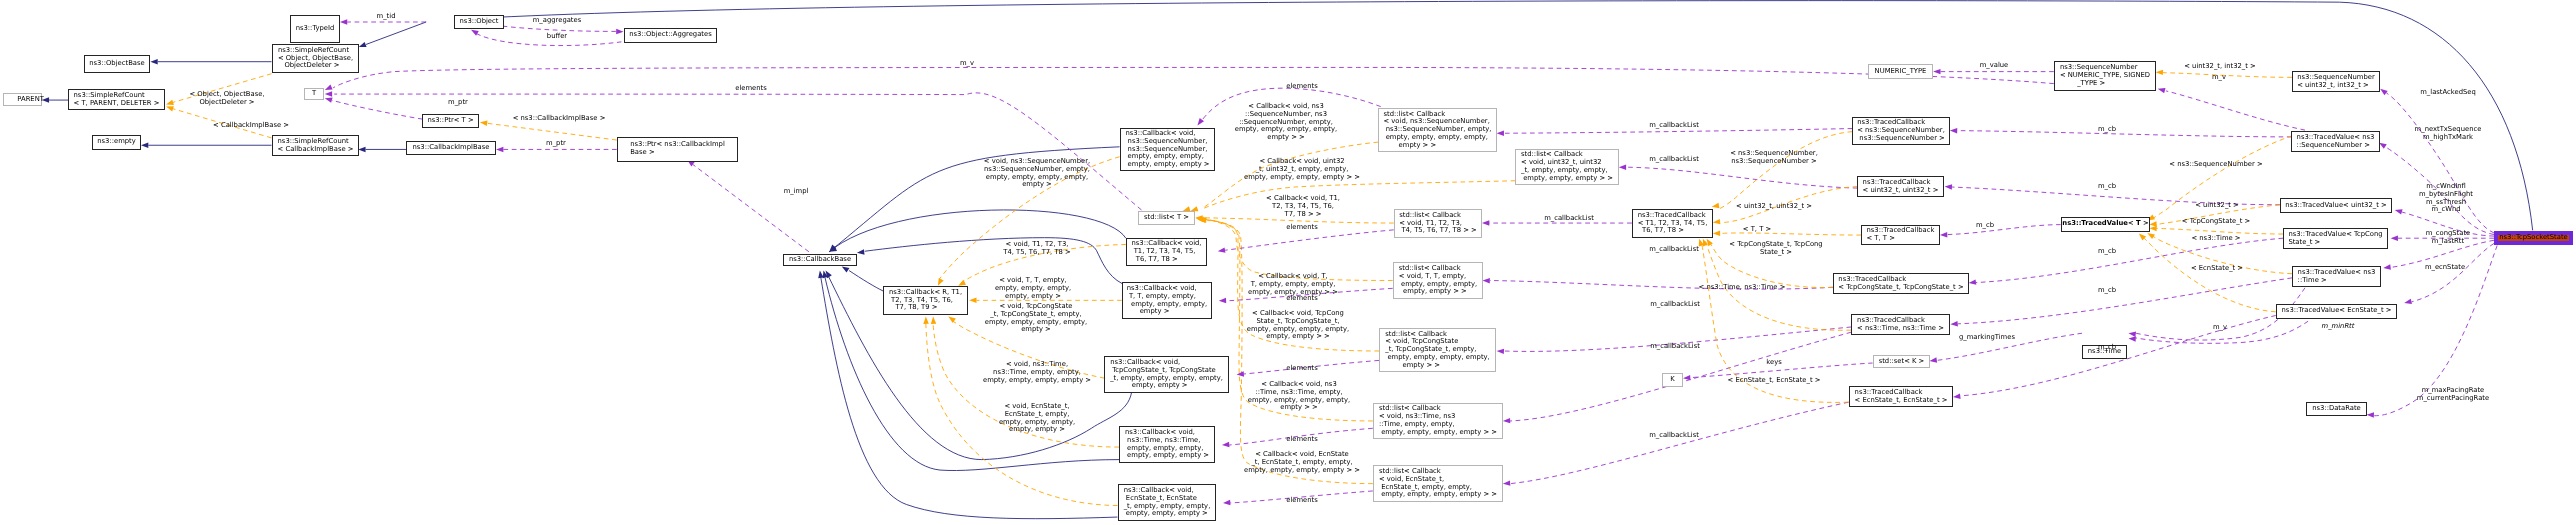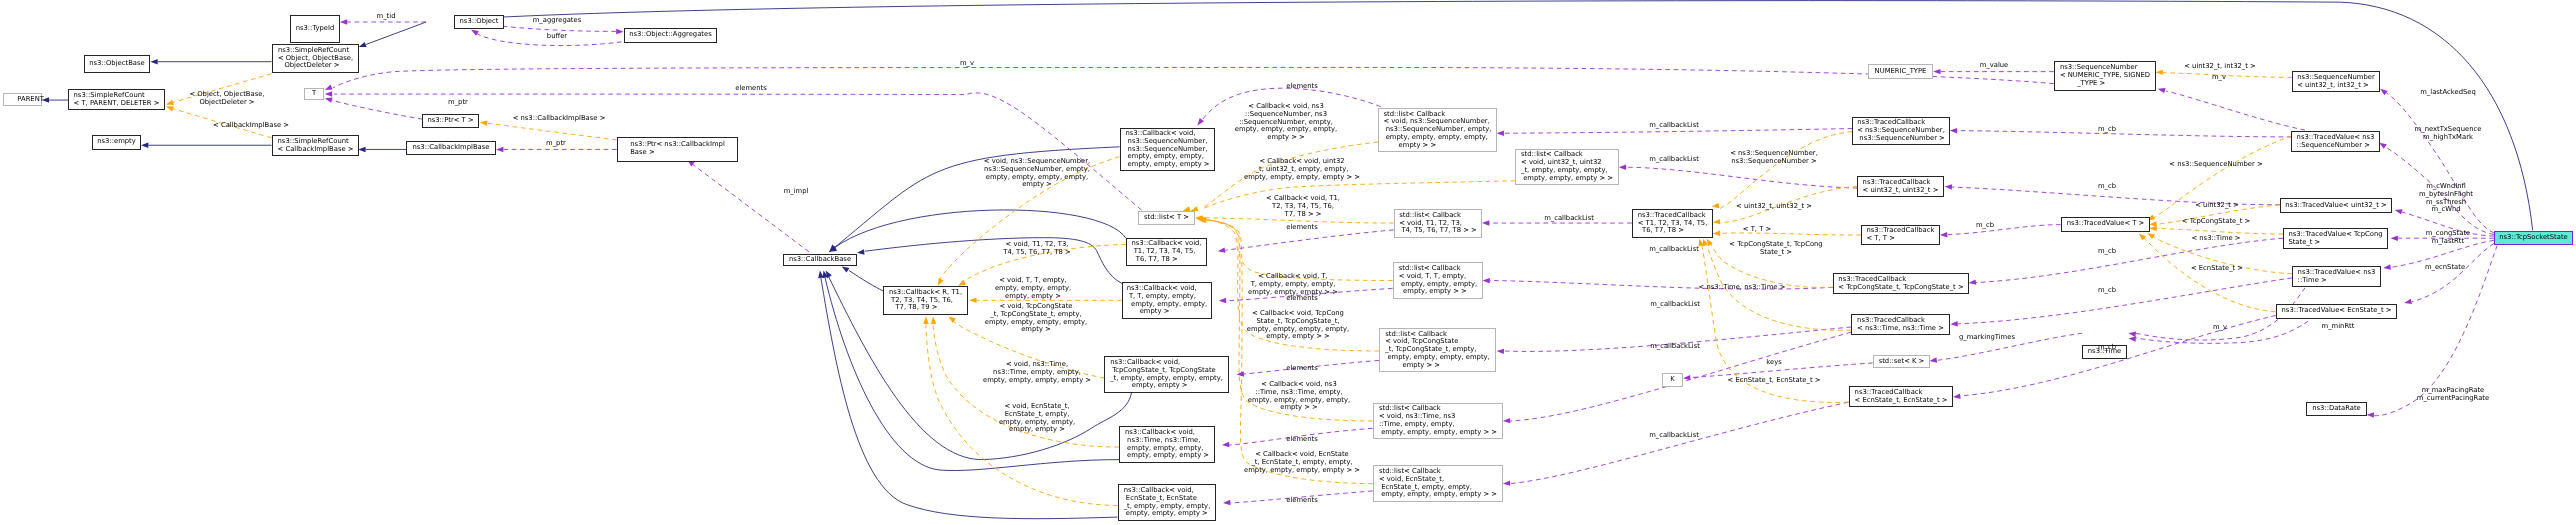--- a/index.html
+++ b/index.html
@@ -9,21 +9,21 @@
        -webkit-font-smoothing:antialiased;text-rendering:geometricPrecision;
        -moz-osx-font-smoothing:grayscale;}
   #canvas{position:relative;width:2576px;height:526px;background:#fff;}
   svg#edges{position:absolute;left:0;top:0;width:2576px;height:526px;overflow:visible;}
   .node{position:absolute;box-sizing:border-box;background:#ffffff;will-change:opacity;
         border:1px solid #252525;display:flex;align-items:center;
         justify-content:center;text-align:left;color:#000;
         font-size:6.8px;line-height:7.8px;white-space:pre;letter-spacing:0;}
   .node span{will-change:opacity;}
   .node.thin{border:0.5px solid #b5b5b5;}
-  .node.hl{background:#5eead4;border:1px solid #6d28d9;}
+  .node.hl{background:#c2410c;border:4px solid #6d28d9;}
   .elabel{position:absolute;color:#000;font-size:6.8px;line-height:7.8px;
           white-space:pre;text-align:center;transform:translate(-50%,-50%);}
   .elabel > span{will-change:opacity;display:block;}
 </style>
 </head>
 <body>
 
 <div id="canvas">
   <svg id="edges" viewBox="0 0 4933 1007" xmlns="http://www.w3.org/2000/svg">
       <g>
@@ -441,21 +441,21 @@
 &lt; TcpCongState_t, TcpCongState_t &gt;</span></div>
     <div class="node" style="left: 1851px; top: 314px; width: 99px; height: 21px;"><span>ns3::TracedCallback
 &lt; ns3::Time, ns3::Time &gt;</span></div>
     <div class="node thin" style="left: 1873px; top: 355px; width: 57px; height: 13px;"><span>std::set&lt; K &gt;</span></div>
     <div class="node" style="left: 1849px; top: 386px; width: 104px; height: 21px;"><span>ns3::TracedCallback
 &lt; EcnState_t, EcnState_t &gt;</span></div>
     <div class="node thin" style="left: 1868px; top: 64px; width: 65px; height: 15px;"><span>NUMERIC_TYPE</span></div>
     <div class="node" style="left: 2054px; top: 61px; width: 102px; height: 30px;"><span>ns3::SequenceNumber
 &lt; NUMERIC_TYPE, SIGNED
         _TYPE &gt;</span></div>
-    <div class="node" style="left: 2061px; top: 217px; width: 89px; height: 14.6px;"><span>ns3::TracedValue&lt; T &gt;</span></div>
+    <div class="node" style="left: 2061px; top: 217px; width: 89px; height: 14.6px; font-weight: bold;"><span>ns3::TracedValue&lt; T &gt;</span></div>
     <div class="node" style="left: 2082px; top: 326px; width: 45px; height: 14px; margin-top: 19px;"><span>ns3::Time</span></div>
     <div class="node" style="left: 2292px; top: 71px; width: 88px; height: 21.4px;"><span>ns3::SequenceNumber
 &lt; uint32_t, int32_t &gt;</span></div>
     <div class="node" style="left: 2291px; top: 131px; width: 89px; height: 21px;"><span>ns3::TracedValue&lt; ns3
 ::SequenceNumber &gt;</span></div>
     <div class="node" style="left: 2280px; top: 198px; width: 112px; height: 15px;"><span>ns3::TracedValue&lt; uint32_t &gt;</span></div>
     <div class="node" style="left: 2283px; top: 228px; width: 105px; height: 21px;"><span>ns3::TracedValue&lt; TcpCong
 State_t &gt;</span></div>
     <div class="node" style="left: 2292px; top: 266px; width: 89px; height: 21px;"><span>ns3::TracedValue&lt; ns3
 ::Time &gt;</span></div>
@@ -554,21 +554,21 @@
     <div class="elabel" style="left: 2448px; top: 93px;"><span>m_lastAckedSeq</span></div>
     <div class="elabel" style="left: 2448px; top: 134px;"><span>m_nextTxSequence
 m_highTxMark</span></div>
     <div class="elabel" style="left: 2446px; top: 199px;"><span>m_cWndInfl
 m_bytesInFlight
 m_ssThresh
 m_cWnd</span></div>
     <div class="elabel" style="left: 2448px; top: 238px;"><span>m_congState
 m_lastRtt</span></div>
     <div class="elabel" style="left: 2445px; top: 268px;"><span>m_ecnState</span></div>
-    <div class="elabel" style="left: 2338px; top: 327px;"><span>m_minRtt</span></div>
+    <div class="elabel" style="left: 2338px; top: 327px; font-style: italic;"><span>m_minRtt</span></div>
     <div class="elabel" style="left: 2453px; top: 395px;"><span>m_maxPacingRate
 m_currentPacingRate</span></div>
     <div class="elabel" style="left: 967px; top: 64px;"><span>m_v</span></div>
     <div class="elabel" style="left: 751px; top: 89px;"><span>elements</span></div>
     <div class="elabel" style="left: 754px; top: 192px; margin-left: 42px;"><span>m_impl</span></div>
     <div class="elabel" style="left: 1987px; top: 338px;"><span>g_markingTimes</span></div>
     <div class="elabel" style="left: 1774px; top: 363px;"><span>keys</span></div>
     <div class="elabel" style="left: 2220px; top: 328px;"><span>m_v</span></div>
   </div>
 

